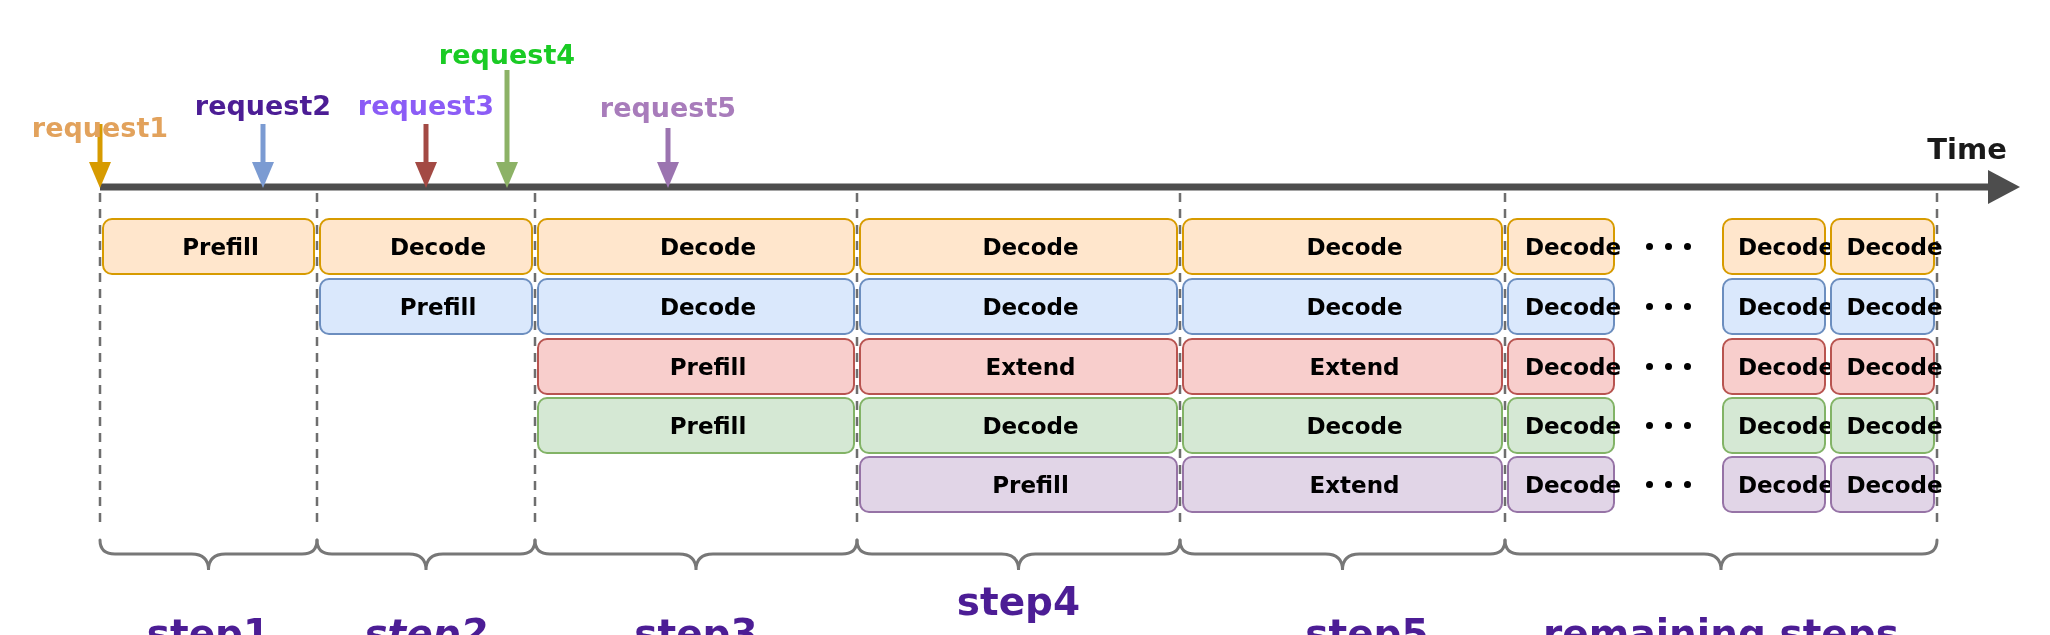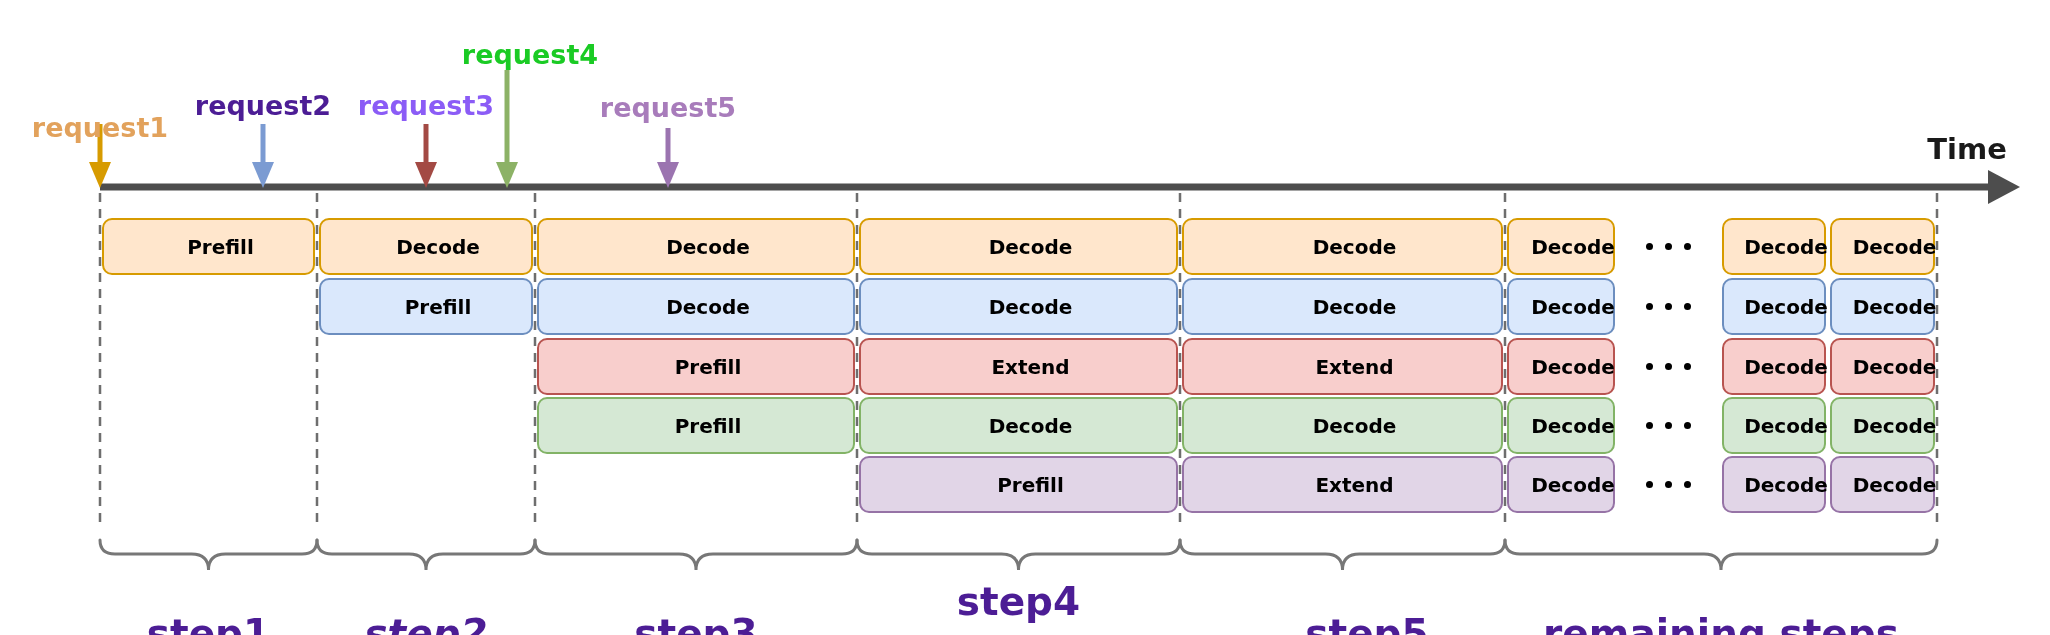--- a/index.html
+++ b/index.html
@@ -12,21 +12,21 @@
     position:absolute;transform:translate(-50%,-50%);
     font-size:27px;font-weight:bold;white-space:nowrap;letter-spacing:0px;
   }
   .time-label{
     position:absolute;transform:translate(-50%,-50%);
     font-size:29px;font-weight:bold;color:#1a1a1a;white-space:nowrap;
   }
   .task-box{
     position:absolute;box-sizing:border-box;border-radius:10px;
     display:flex;align-items:center;justify-content:center;
-    font-size:20px;font-weight:bold;color:#000;white-space:nowrap;padding-left:24px;
+    font-size:23px;font-weight:bold;color:#000;white-space:nowrap;padding-left:24px;
   }
   .step-label{
     position:absolute;transform:translate(-50%,-50%);
     font-size:39px;font-weight:bold;color:#4c1d95;white-space:nowrap;margin-top:42px;
   }
   .dot{position:absolute;width:7px;height:7px;border-radius:50%;background:#000;}
 </style>
 </head>
 <body>
 
@@ -104,21 +104,21 @@
       <div class="task-box" style="left: 1722px; top: 456px; width: 104px; height: 57px; background: rgb(225, 213, 231); border: 2.5px solid rgb(150, 115, 166);">Decode</div>
       <div class="task-box" style="left: 1830px; top: 456px; width: 105px; height: 57px; background: rgb(225, 213, 231); border: 2.5px solid rgb(150, 115, 166);">Decode</div>
       <div class="dot" style="left: 1645.5px; top: 481px; background: rgb(0, 0, 0);"></div>
       <div class="dot" style="left: 1664.5px; top: 481px; background: rgb(0, 0, 0);"></div>
       <div class="dot" style="left: 1683.5px; top: 481px; background: rgb(0, 0, 0);"></div>
     </div>
   <div id="labels-layer">
       <div class="req-label" style="left: 100px; top: 103px; color: rgb(226, 162, 92); margin-top: 24px;">request1</div>
       <div class="req-label" style="left: 263px; top: 105px; color: #4c1d95;">request2</div>
       <div class="req-label" style="left: 426px; top: 105px; color: #8b5cf6;">request3</div>
-      <div class="req-label" style="left: 530px; top: 54px; color: rgb(26, 203, 36);">request4</div>
+      <div class="req-label" style="left: 507px; top: 54px; color: rgb(26, 203, 36);">request4</div>
       <div class="req-label" style="left: 668px; top: 107px; color: rgb(168, 124, 187);">request5</div>
       <div class="step-label" style="left: 208.5px; top: 591px;">step1</div>
       <div class="step-label" style="left: 426px; top: 591px; font-style: italic;">step2</div>
       <div class="step-label" style="left: 696px; top: 591px;">step3</div>
       <div class="step-label" style="left: 1018.5px; top: 559px;">step4</div>
       <div class="step-label" style="left: 1367px; top: 591px;">step5</div>
       <div class="step-label" style="left: 1721px; top: 591px;">remaining steps</div>
     </div>
   <div class="time-label" id="time-label" style="left: 1967px; top: 149px;">Time</div>
 </div>

